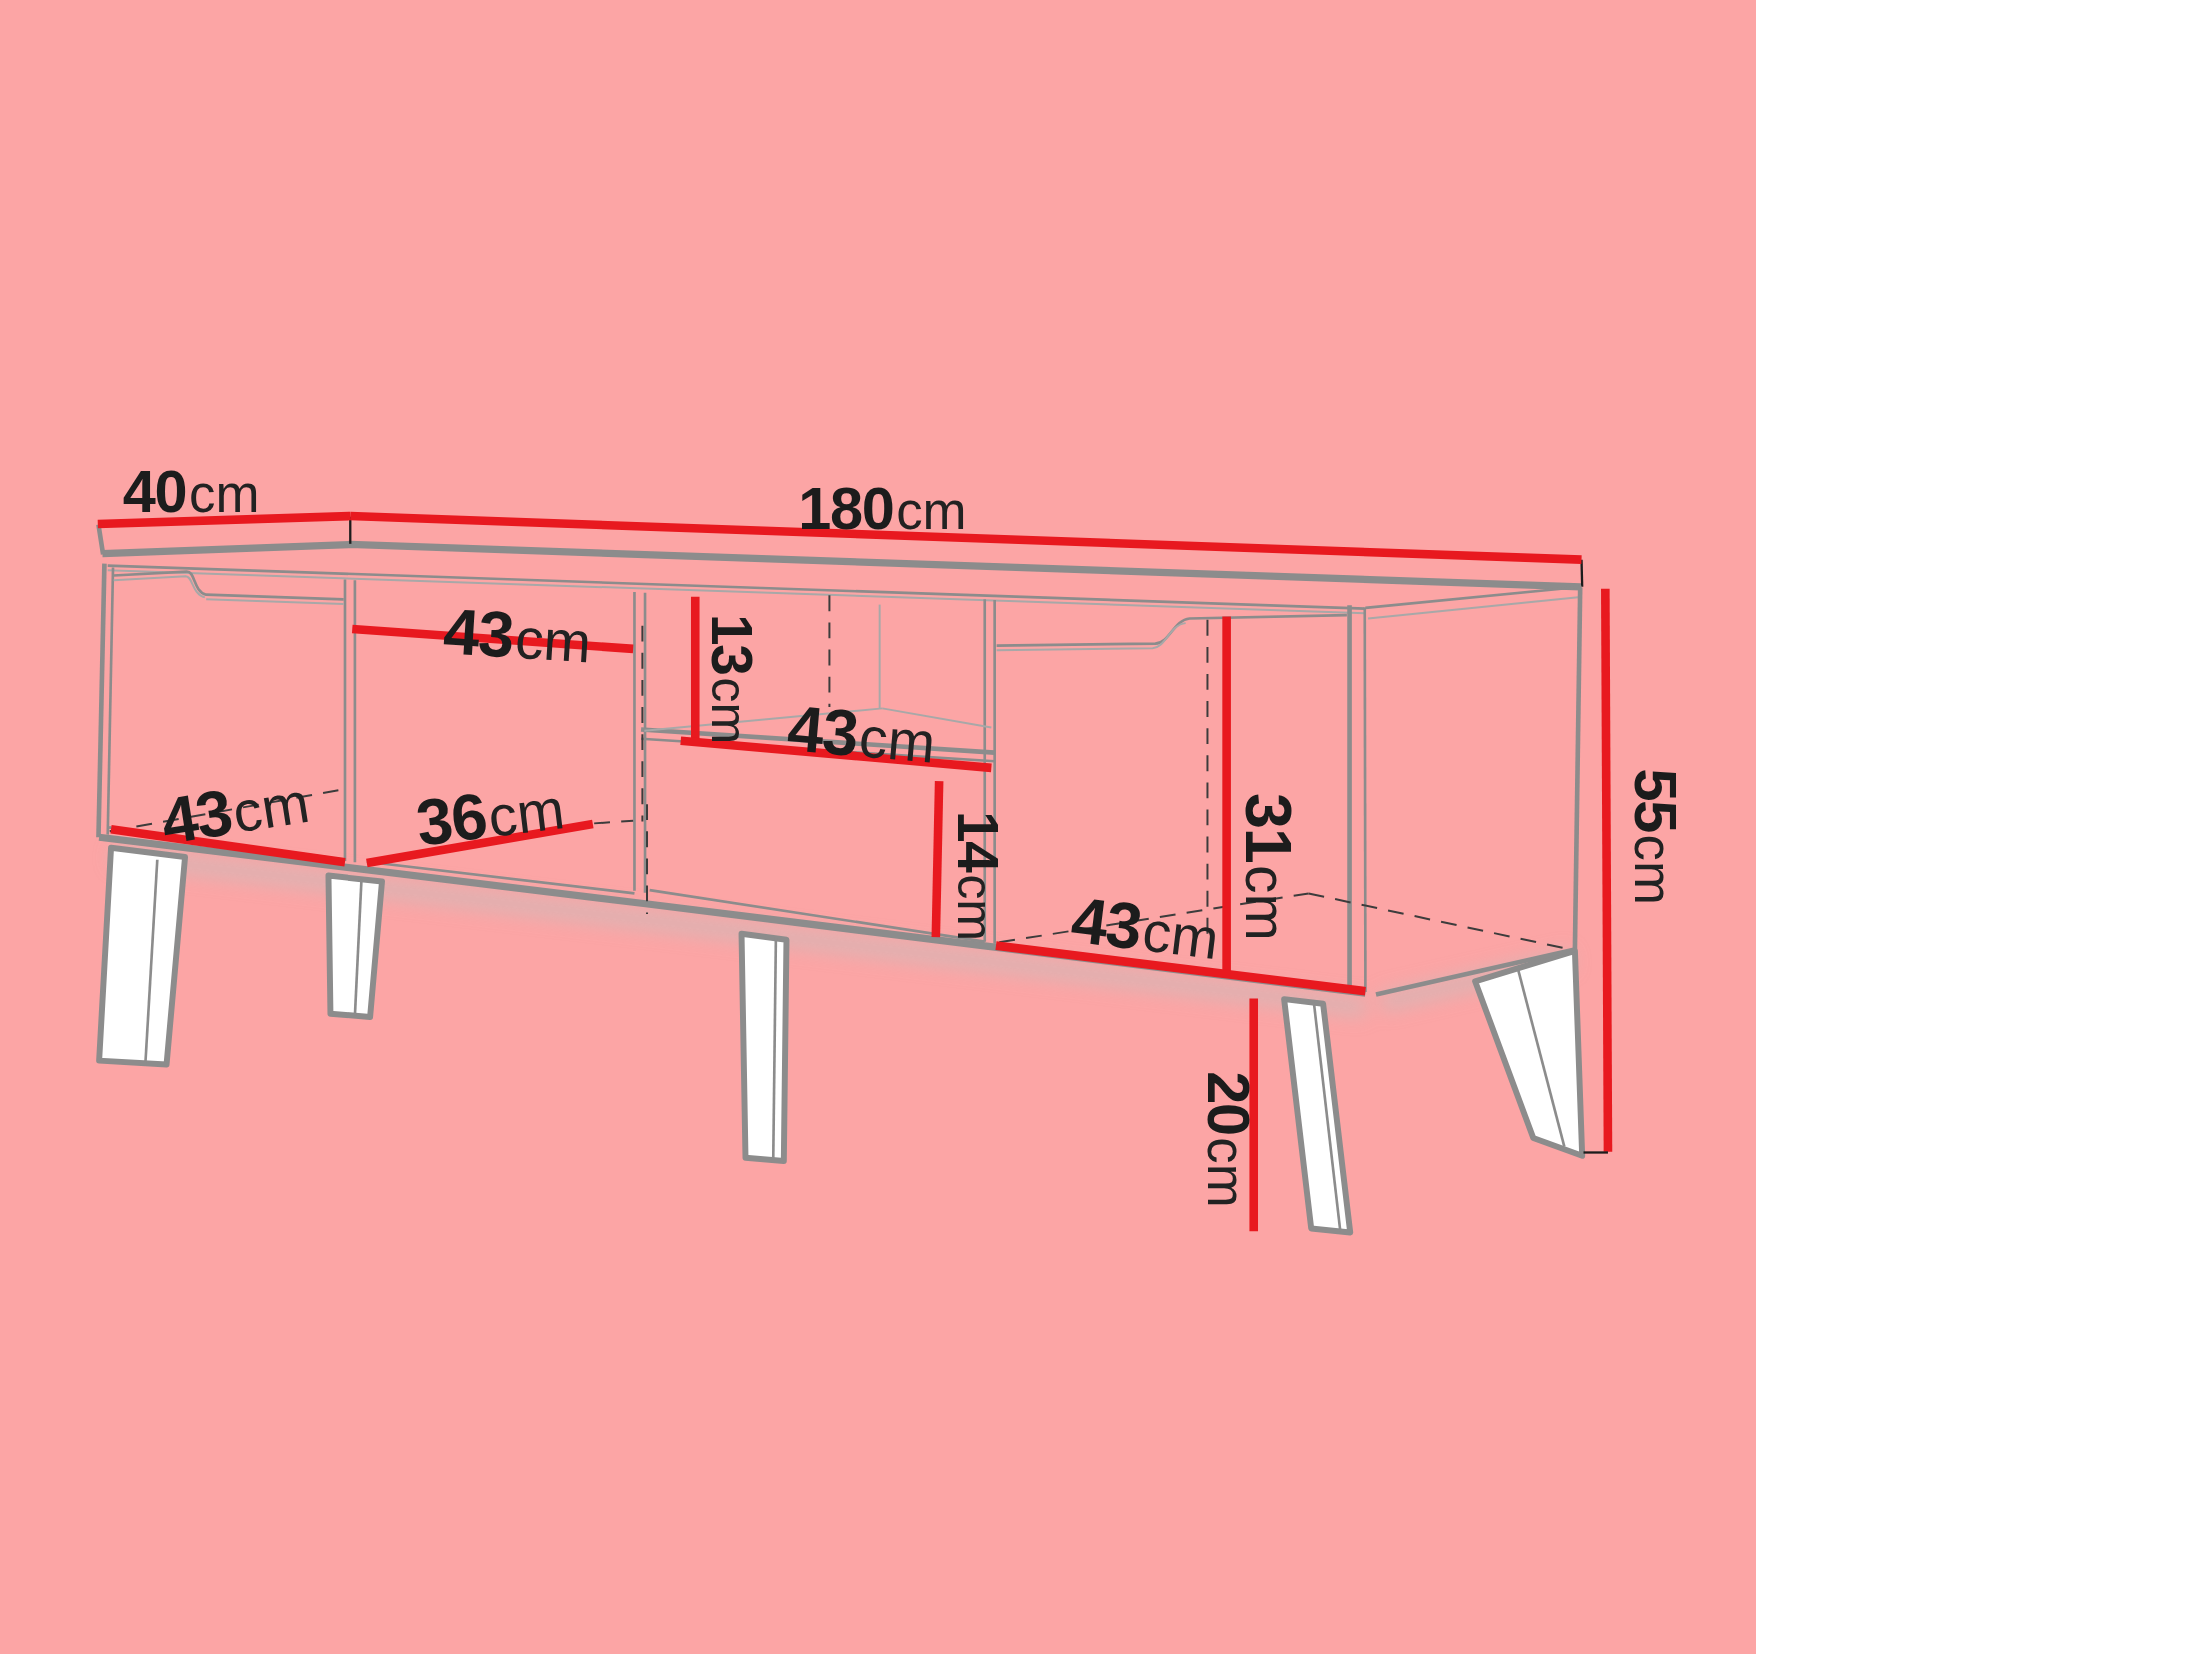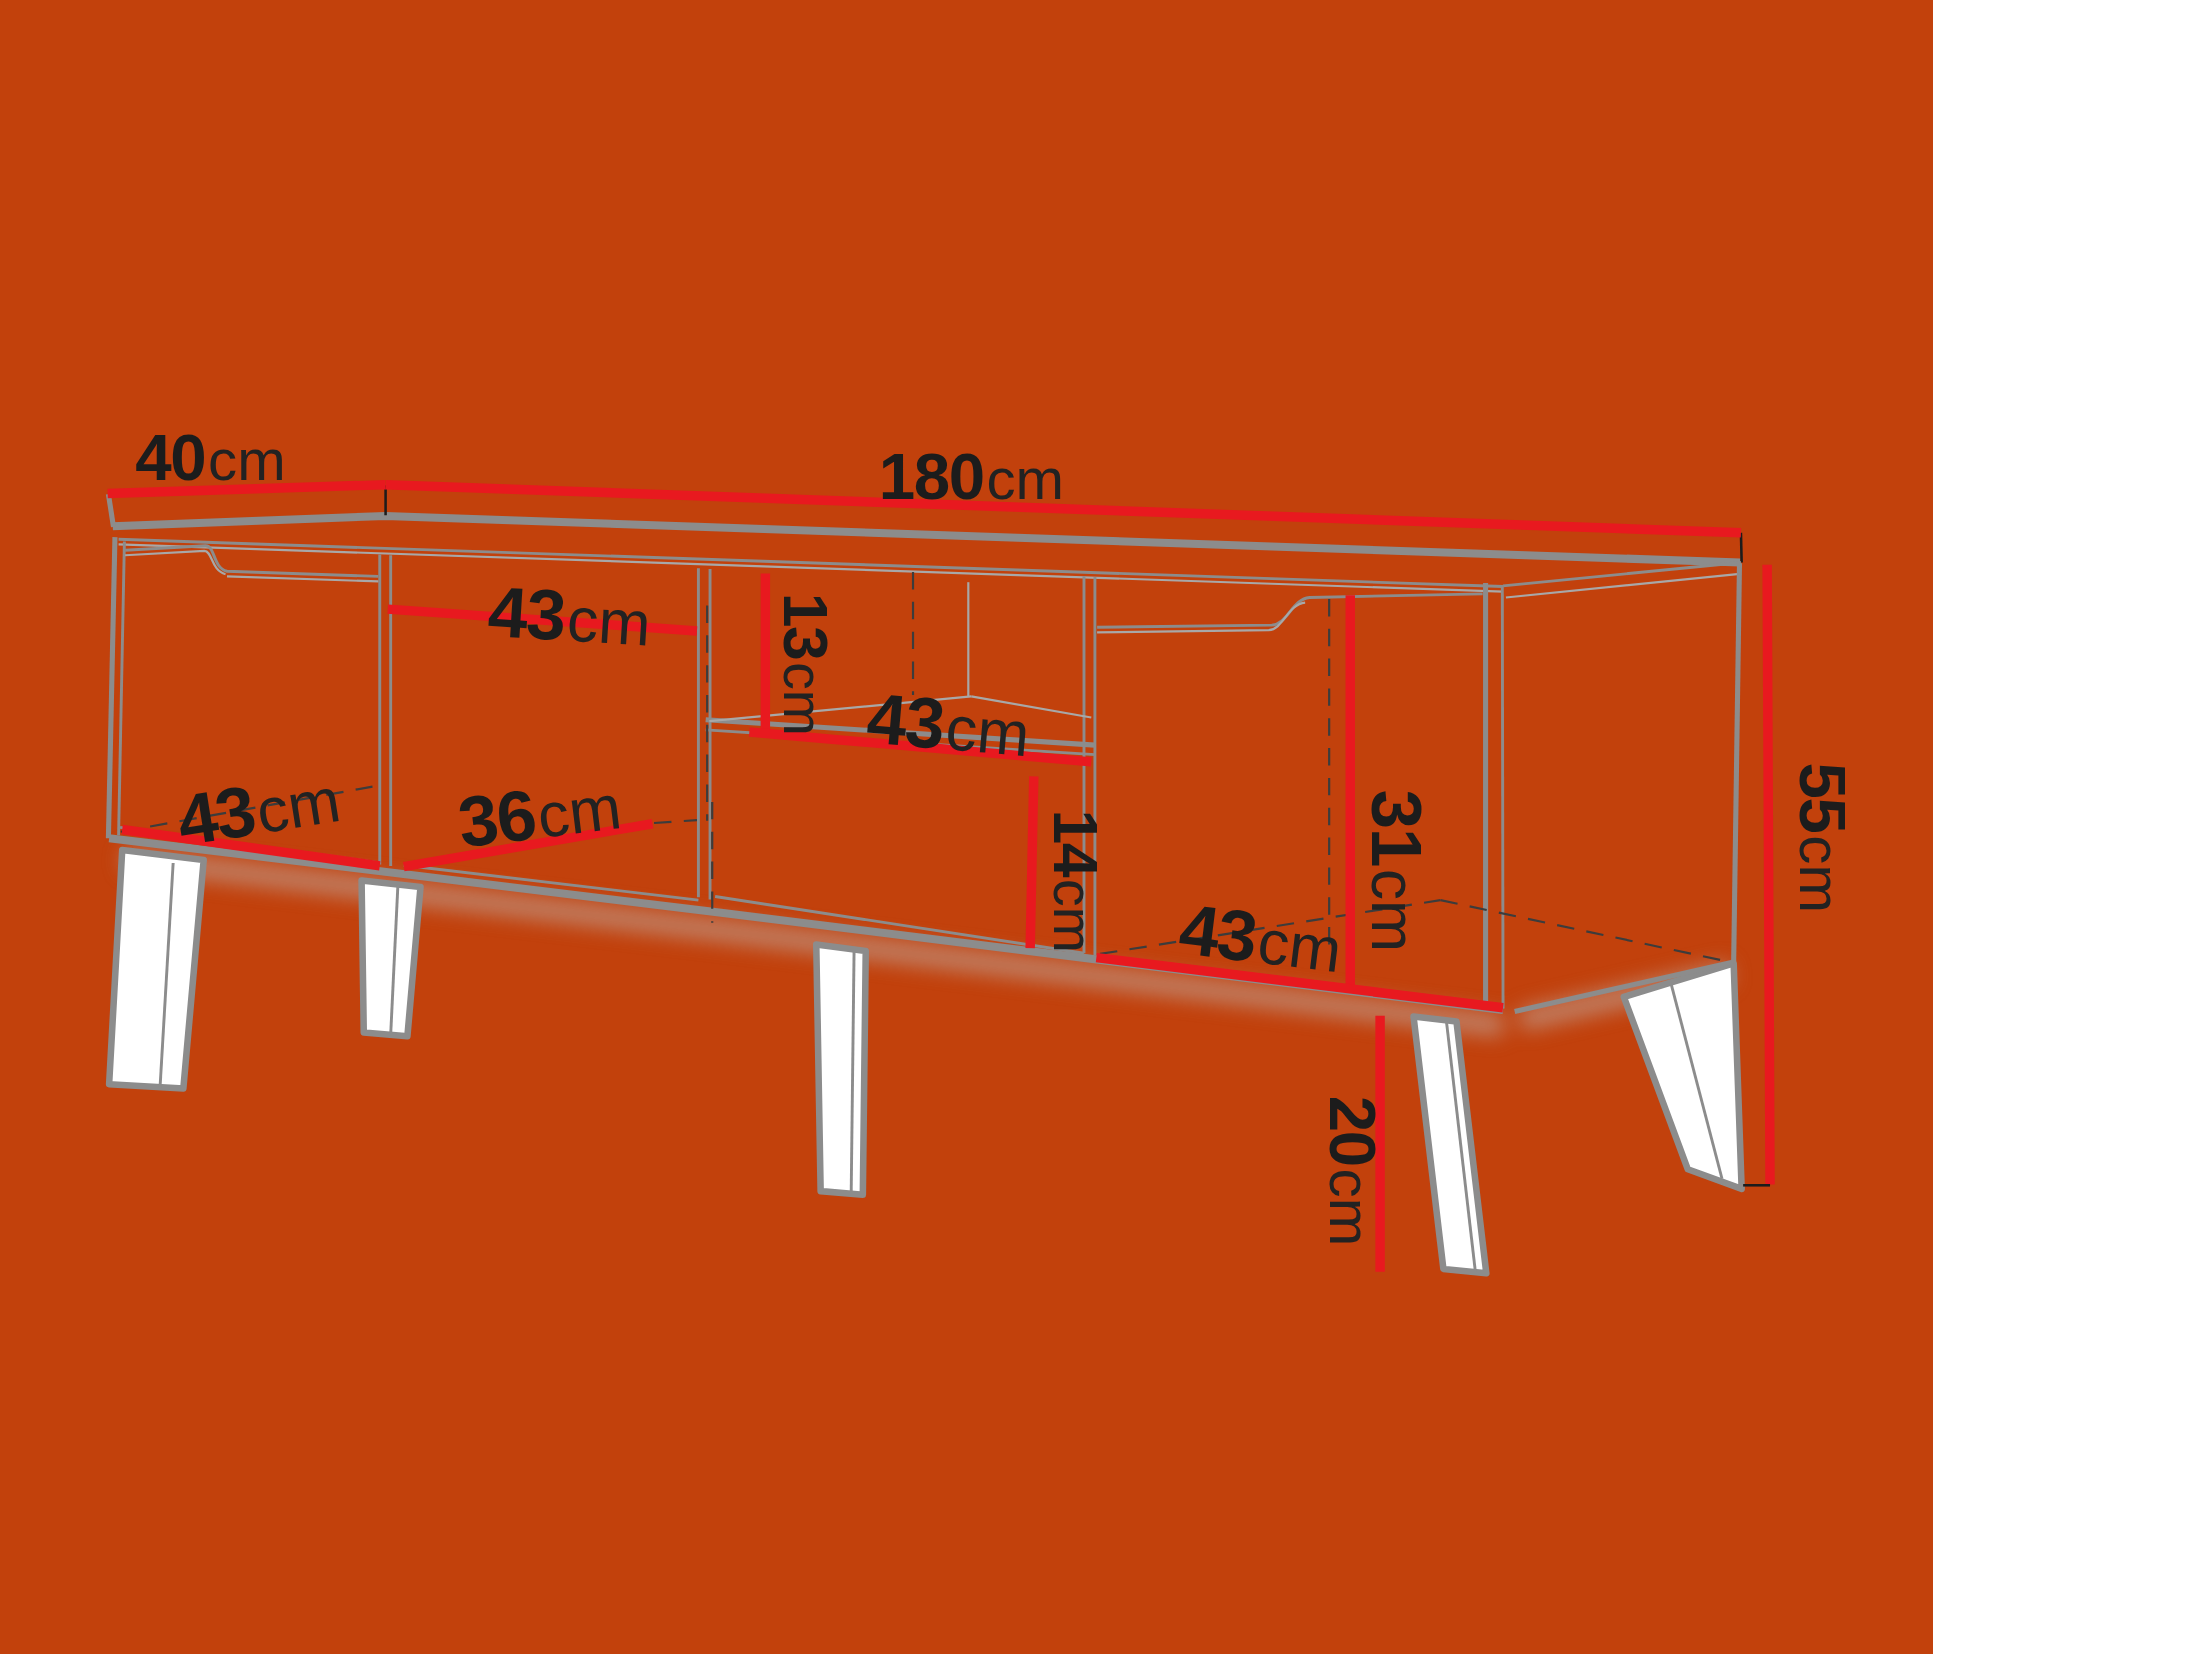--- a/index.html
+++ b/index.html
@@ -1,16 +1,16 @@
 <!DOCTYPE html>
 <html style="--red: #e8191f; --gray: #8c8c8c; --gray-light: #a8a8a8; --ink: #1c1c1c;font-size:13.3px"><head>
 <meta charset="utf-8">
 <style>
   html,body{margin:0;padding:0;background:#ffffff;}
-  .stage{position:relative;width:1933px;height:1654px;background:#c2410c;overflow:hidden;
+  .stage{position:relative;width:1756px;height:1654px;background:#fca5a5;overflow:hidden;
          font-family:"Liberation Sans", sans-serif;text-align:right;}
   svg{display:block;width:100%;height:100%;}
 
   
   .red       {stroke:var(--red);stroke-width:13;fill:none;stroke-linecap:butt;}
   .g-thick   {stroke:var(--gray);stroke-width:11;fill:none;stroke-linejoin:round;}
   .g-med     {stroke:var(--gray);stroke-width:7;fill:none;}
   .g-thin    {stroke:var(--gray);stroke-width:4;fill:none;}
   .g-xthin   {stroke:var(--gray-light);stroke-width:3;fill:none;}
   .blk       {stroke:var(--ink);stroke-width:3.5;fill:none;}

